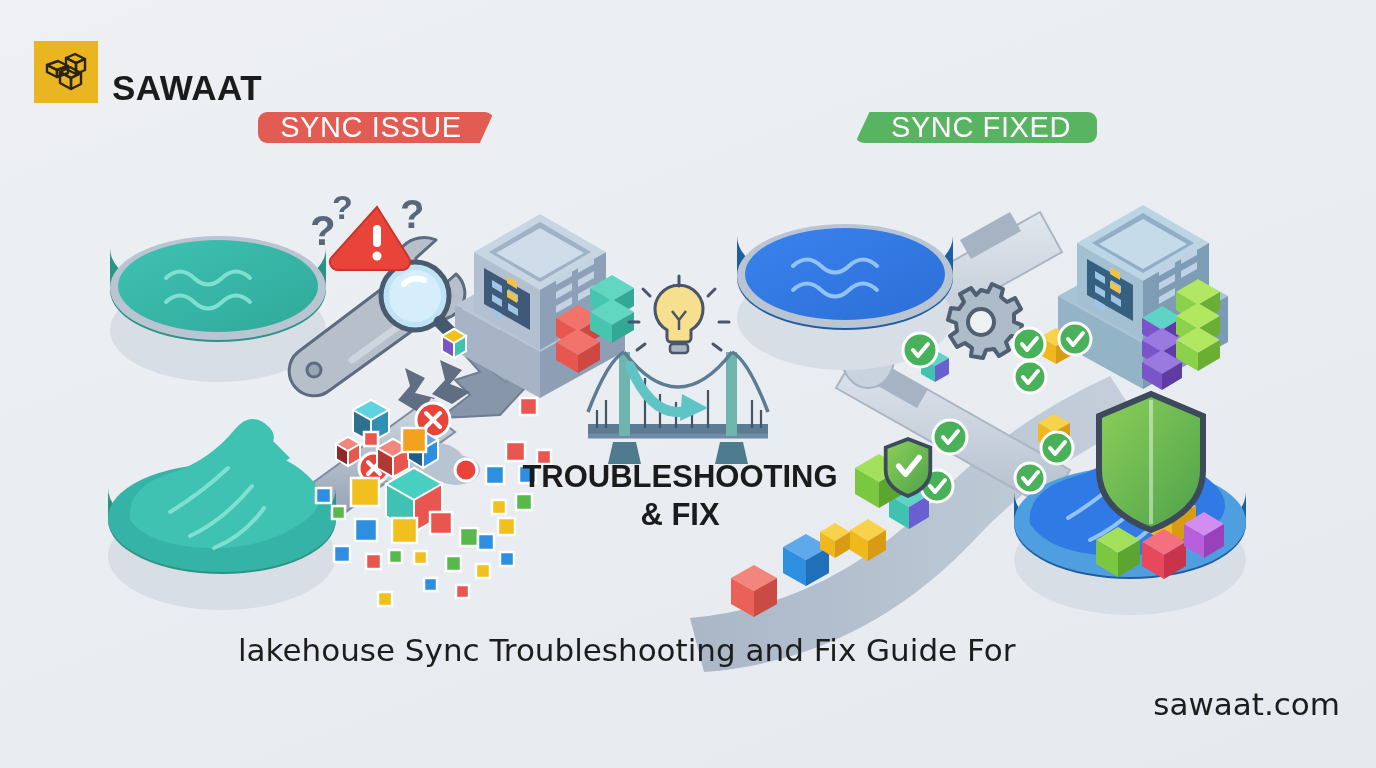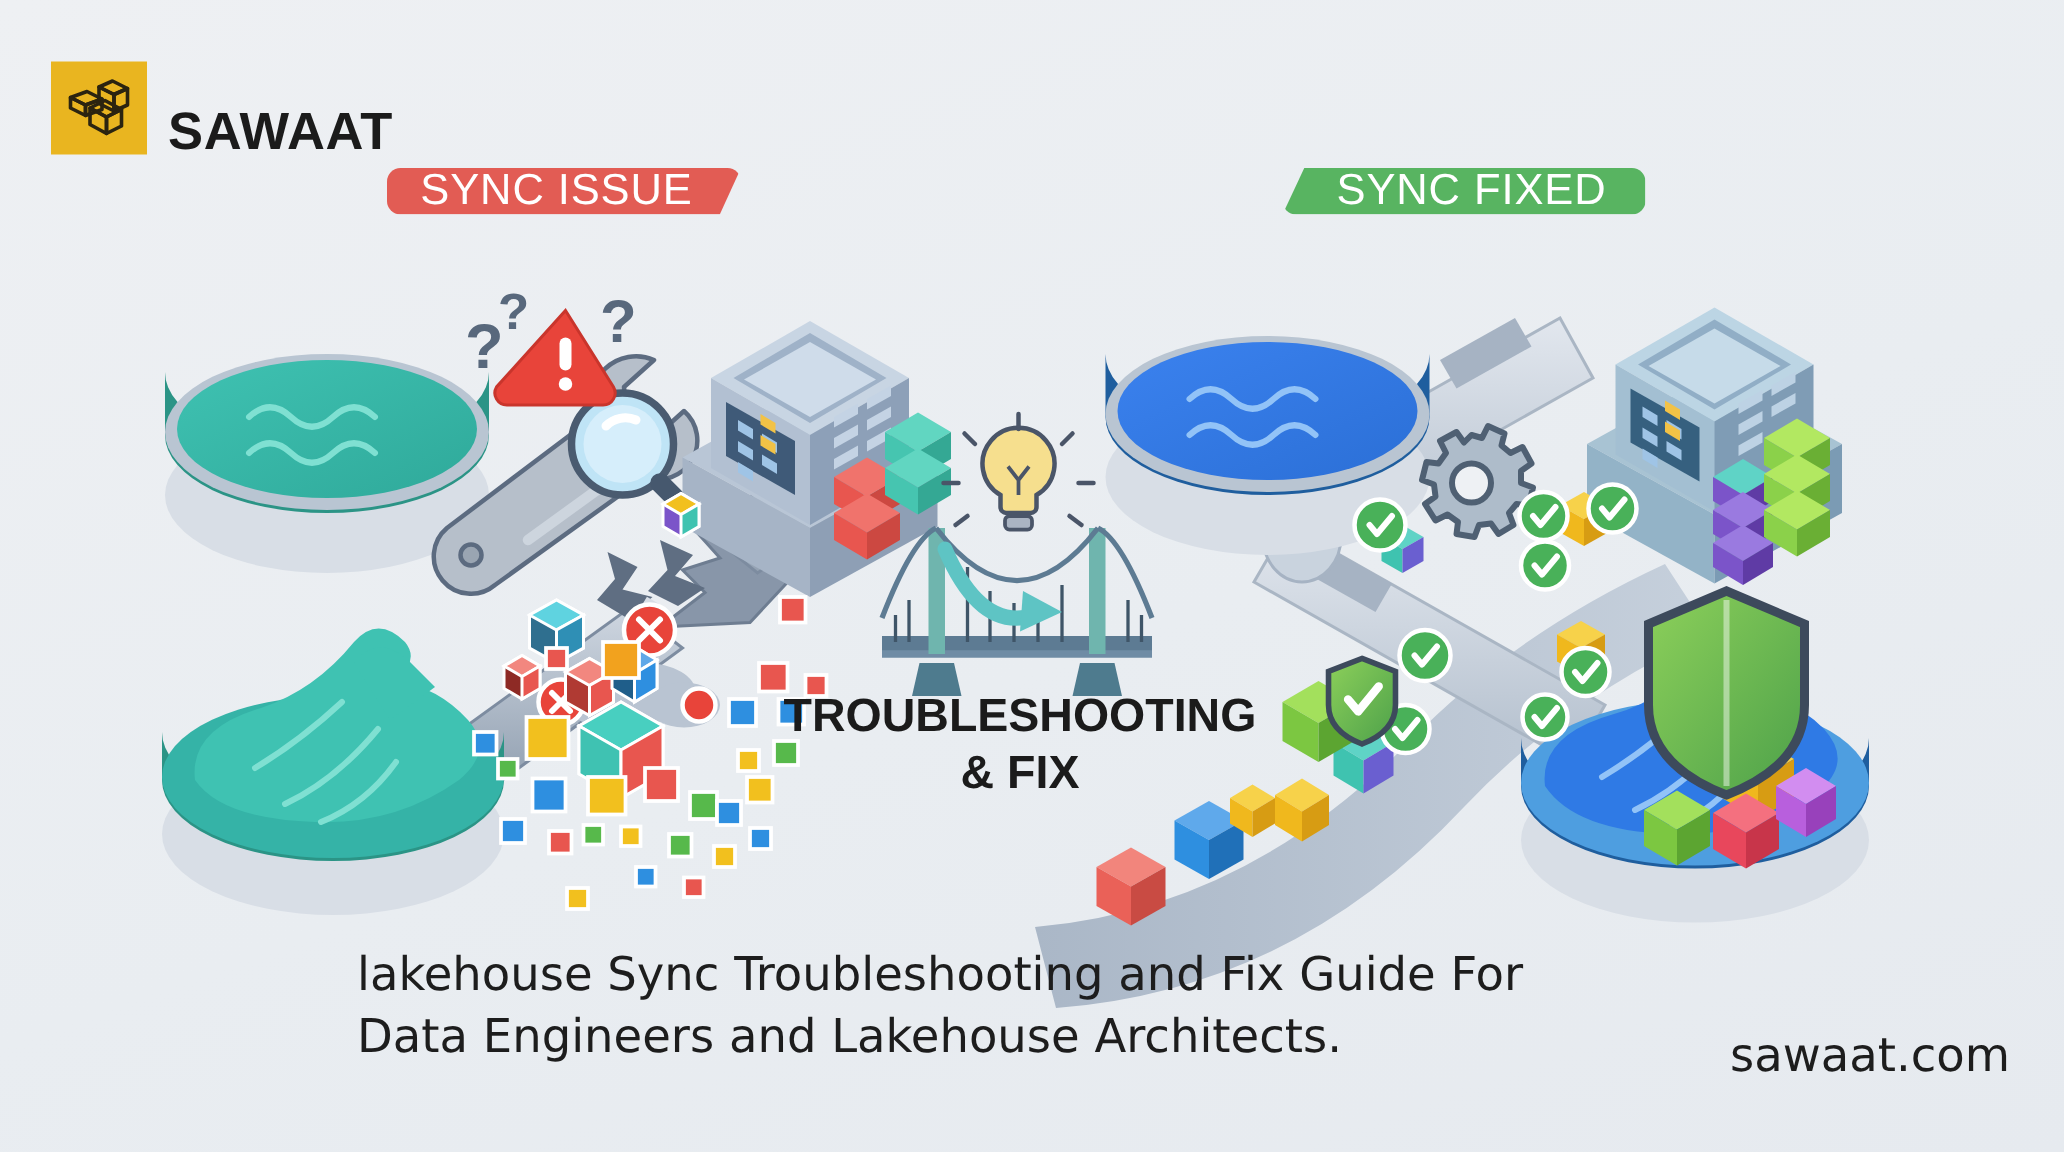--- a/index.html
+++ b/index.html
@@ -598,17 +598,16 @@
       </svg>
     </div>
     <div class="brand-name">SAWAAT</div>
   </div>
 
   <div class="badge badge-issue">SYNC ISSUE</div>
   <div class="badge badge-fixed">SYNC FIXED</div>
 
   <div class="caption">
     <span class="caption-line">lakehouse Sync Troubleshooting and Fix Guide For</span>
-    <span class="caption-line">Data Engineers and Lakehouse Architects.</span>
   </div>
 
   <div class="site">sawaat.com</div>
 </div>
 
 </body></html>

